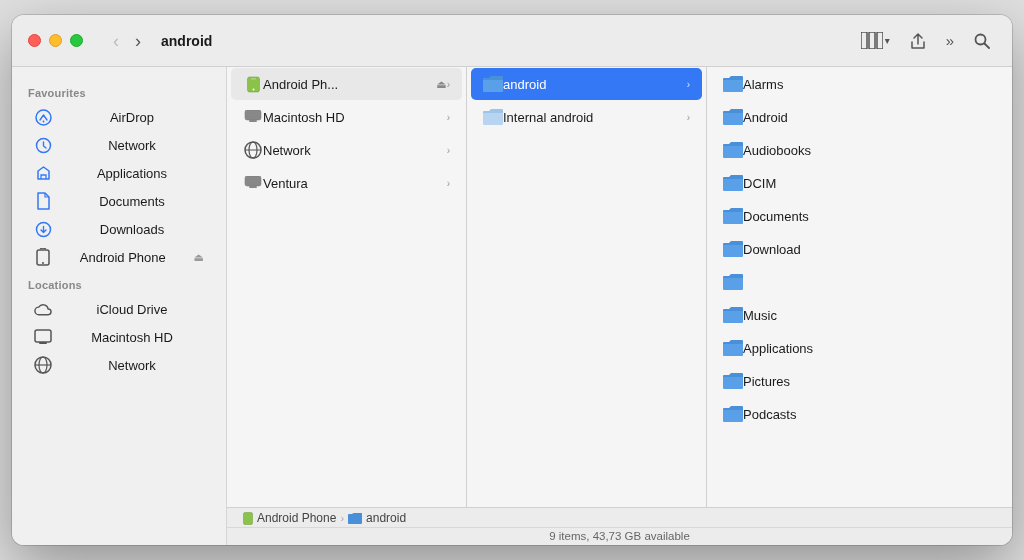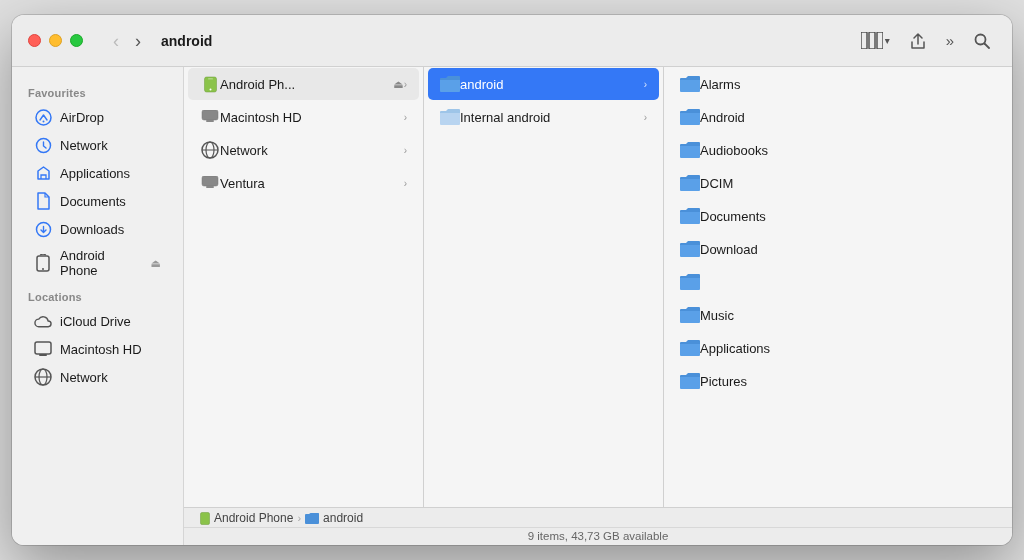--- a/index.html
+++ b/index.html
@@ -89,21 +89,21 @@
       gap: 2px;
     }
     
     .main-content {
       display: flex;
       flex: 1;
       overflow: hidden;
     }
     
     .sidebar {
-      width: 172px;
+      width: 215px;
       background: #f0f0f0;
       border-right: 1px solid #d5d5d5;
       padding: 12px 0;
       overflow-y: auto;
       flex-shrink: 0;
     }
     .sidebar-section-label {
       font-size: 11px;
       font-weight: 600;
       color: #888;
@@ -124,21 +124,21 @@
     }
     .sidebar-icon {
       width: 18px;
       height: 18px;
       flex-shrink: 0;
       display: flex;
       align-items: center;
       justify-content: center;
       font-size: 15px;
     }
-    .sidebar-item-text { flex: 1; }
+    .sidebar-item-text { flex: 1; text-align: center; }
     .eject-icon {
       font-size: 11px;
       color: #999;
       margin-left: auto;
     }
     
     .browser-area {
       flex: 1;
       display: flex;
       flex-direction: column;
@@ -527,20 +527,29 @@
           </div>
           <div class="col-item">
             <div class="col-item-icon">
               <svg width="20" height="16" viewBox="0 0 20 16" fill="none">
                 <path d="M0 3 Q0 2 1 2 h5 l2 -2 h11 Q20 0 20 1 v13 Q20 15 19 15 H1 Q0 15 0 14 Z" fill="#4a90d9"></path>
                 <path d="M0 4 h20 v11 Q20 16 19 16 H1 Q0 16 0 15 Z" fill="#5aa0e8"></path>
               </svg>
             </div>
             <span class="col-item-label">Pictures</span>
           </div>
+          <div class="col-item">
+            <div class="col-item-icon">
+              <svg width="20" height="16" viewBox="0 0 20 16" fill="none">
+                <path d="M0 3 Q0 2 1 2 h5 l2 -2 h11 Q20 0 20 1 v13 Q20 15 19 15 H1 Q0 15 0 14 Z" fill="#4a90d9"></path>
+                <path d="M0 4 h20 v11 Q20 16 19 16 H1 Q0 16 0 15 Z" fill="#5aa0e8"></path>
+              </svg>
+            </div>
+            <span class="col-item-label">Podcasts</span>
+          </div>
         </div>
       </div>
 
       <div class="status-bar">
         <div class="breadcrumb-row">
           <div style="display:flex;align-items:center;gap:4px;">
             <span>
               <svg width="10" height="13" viewBox="0 0 10 13" fill="none">
                 <rect x="0.5" y="0.5" width="9" height="12" rx="1.5" fill="#8bc34a" stroke="#6a9a38" stroke-width="0.5"></rect>
               </svg>

